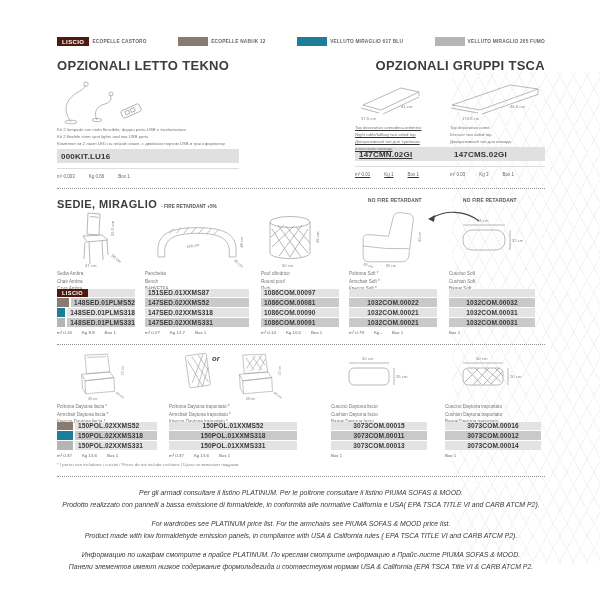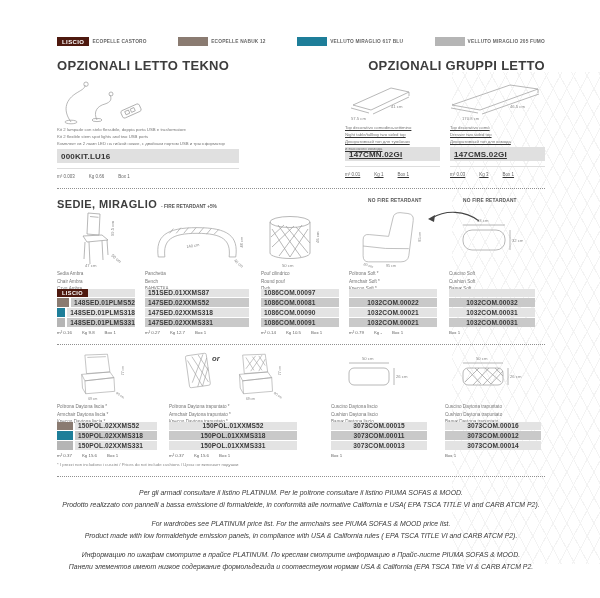--- a/index.html
+++ b/index.html
@@ -17,21 +17,21 @@
   .sw-box{width:30px;height:9px;display:inline-block;}
   .l-label{font-size:4.8px;font-weight:bold;color:#666;letter-spacing:.2px;}
 
   
   .sec-headers{display:flex;justify-content:space-between;margin-top:11px;font-size:13px;font-weight:bold;color:#3d3d3d;letter-spacing:.3px;}
 
   
   .opz-row{display:flex;margin-top:7px;}
   .lamp-col{width:182px;}
   .cmn-col{width:95px;margin-left:auto;text-decoration:underline;}
-  .cms-col{width:95px;margin-left:10px;text-decoration:underline;}
+  .cms-col{width:95px;margin-left:0;}
   .draw{position:relative;}
   .desc{font-size:4.3px;color:#777;line-height:1.65;}
   .desc-fix{height:21px;}
   .codebar{background:#e0e0e0;font-size:8px;font-weight:bold;color:#333;padding:2.5px 4px;margin-top:2px;letter-spacing:.2px;}
   .stats{display:flex;gap:14px;font-size:4.5px;color:#666;margin-top:5px;border-top:1px solid #ddd;padding-top:5px;}
 
   .dotted{border-top:1.6px dotted #909090;height:0;margin-top:9px;}
 
   
   .sedie-head{position:relative;margin-top:5px;height:13px;}
@@ -90,21 +90,21 @@
         <span class="l-label">VELLUTO MIRAGLIO 617 BLU</span>
       </div>
       <div class="l-item">
         <span class="sw-box" style="background:#b5b5b5"></span>
         <span class="l-label">VELLUTO MIRAGLIO 205 FUMO</span>
       </div>
     </div>
 
     <div class="sec-headers">
       <span>OPZIONALI LETTO TEKNO</span>
-      <span>OPZIONALI GRUPPI LETTO</span>
+      <span>OPZIONALI GRUPPI TSCA</span>
     </div>
 
     <div class="opz-row">
 
       <div class="lamp-col">
         <div class="draw">
           <svg width="110" height="46" viewBox="0 0 110 46">
             <g class="ln">
               <ellipse cx="14" cy="42" rx="6" ry="1.8"></ellipse>
               <path d="M14 42 C6 31 8 21 18 14 C24 10 28 9 28 5"></path>

